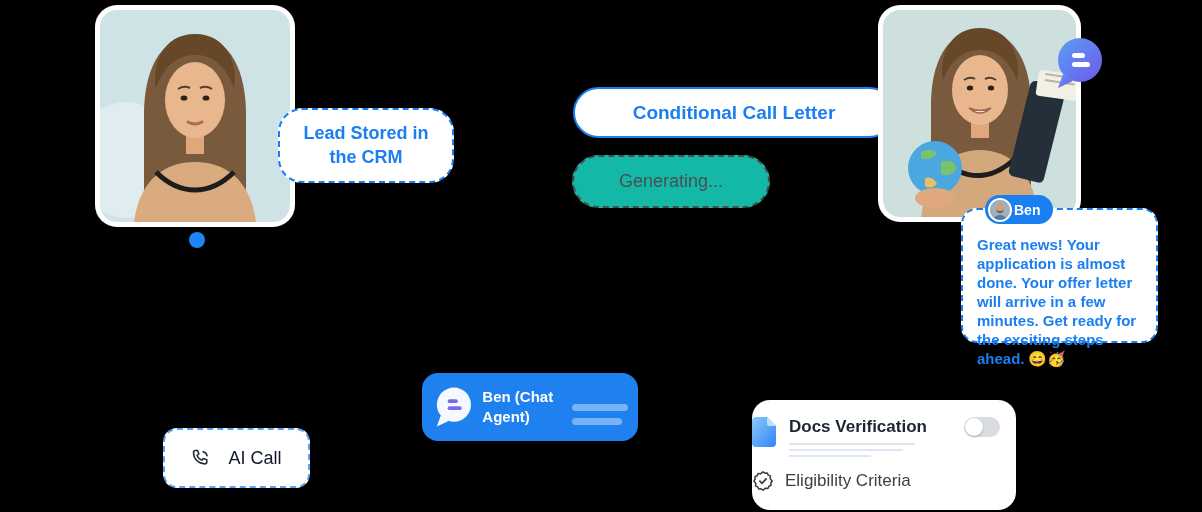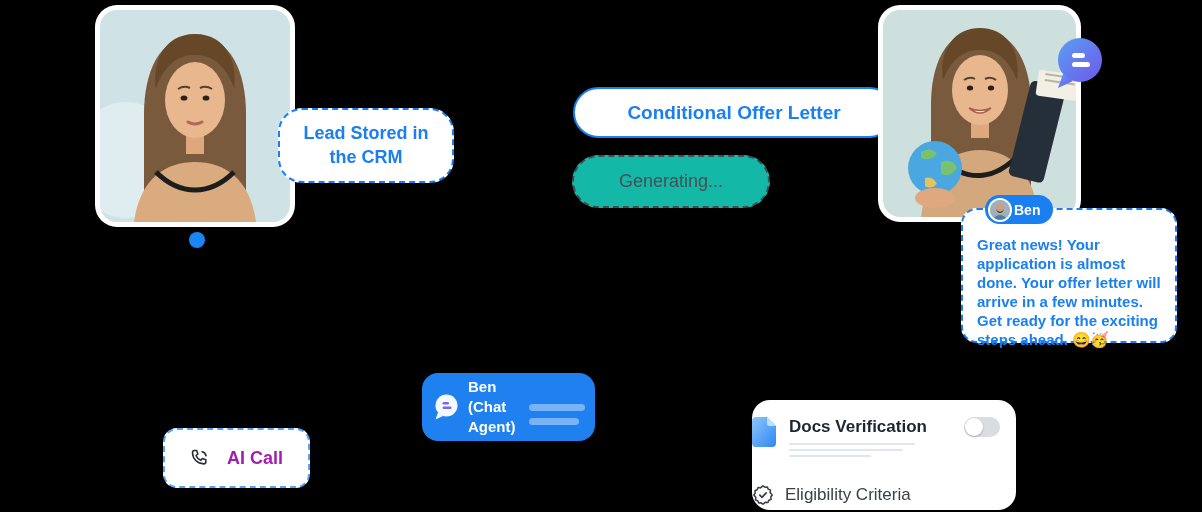--- a/index.html
+++ b/index.html
@@ -50,61 +50,61 @@
   #ben-pill{
     left:985px;top:195px;height:29px;z-index:6;box-sizing:border-box;
     background:#1a7ff0;border-radius:15px;
     display:flex;align-items:center;gap:2px;padding:2px 13px 2px 3px;
   }
   #ben-pill .avatar{width:24px;height:24px;border-radius:50%;border:2px solid #fff;box-sizing:border-box;overflow:hidden;background:#9fb0ba;}
   #ben-pill .name{color:#fff;font-size:14px;font-weight:700;}
 
   
   #message-box{
-    left:961px;top:208px;width:216px;height:135px;box-sizing:border-box;z-index:5;
+    left:961px;top:208px;width:197px;height:135px;box-sizing:border-box;z-index:5;
     background:#fff;border:2px dashed #1a7ff0;border-radius:16px;
     color:#1a7ff0;font-size:15px;font-weight:600;line-height:19px;
     padding:25px 13px 10px 14px;
   }
 
   
   #agent-card{
-    left:422px;top:373px;width:173px;height:68px;box-sizing:border-box;
+    left:422px;top:373px;width:216px;height:68px;box-sizing:border-box;
     background:#1f80f0;border-radius:16px;
     display:flex;align-items:center;gap:9px;padding:0 10px 0 11px;
   }
   #agent-card .label{color:#fff;font-size:15px;font-weight:600;line-height:1.35;width:88px;}
   #agent-card .skeleton{display:flex;flex-direction:column;gap:7px;margin-top:14px;}
   #agent-card .skeleton i{display:block;height:7px;border-radius:4px;background:rgba(255,255,255,.4);}
   #agent-card .skeleton i:nth-child(1){width:56px;}
   #agent-card .skeleton i:nth-child(2){width:50px;}
 
   
   #ai-call{
     left:163px;top:428px;width:147px;height:60px;box-sizing:border-box;
     background:#fff;border:2px dashed #58a3f3;border-radius:14px;
-    color:#a21caf;font-size:18px;font-weight:700;
+    color:#0f172a;font-size:18px;font-weight:400;
     display:flex;align-items:center;justify-content:center;gap:17px;
   }
 
   
   #docs-card{
     left:752px;top:400px;width:264px;height:110px;box-sizing:border-box;
     background:#fff;border-radius:18px;padding:17px 16px 14px 0;
   }
   #docs-card .row1{display:flex;align-items:flex-start;gap:13px;}
   #docs-card .title{font-size:17px;font-weight:700;color:#1d2530;}
   #docs-card .lines{margin-top:6px;display:flex;flex-direction:column;gap:4px;}
   #docs-card .lines i{display:block;height:2px;border-radius:1px;background:#dde6f2;}
   #docs-card .lines i:nth-child(1){width:126px;}
   #docs-card .lines i:nth-child(2){width:114px;}
   #docs-card .lines i:nth-child(3){width:82px;}
   .toggle{margin-left:auto;width:36px;height:20px;border-radius:10px;background:#d9dde1;position:relative;cursor:pointer;}
   .toggle .knob{position:absolute;left:1px;top:1px;width:18px;height:18px;border-radius:50%;background:#fff;box-shadow:0 1px 2px rgba(0,0,0,.25);}
-  #docs-card .row2{display:flex;align-items:center;gap:11px;margin-top:27px;}
+  #docs-card .row2{display:flex;align-items:center;gap:11px;margin-top:13px;}
   #docs-card .row2 .label{font-size:17px;font-weight:500;color:#3a4048;}
 </style>
 </head>
 <body>
 
 <div class="abs photo-card" id="lead-photo-card">
   <svg width="190" height="212" viewBox="0 0 190 212">
     <rect width="190" height="212" fill="#cfe3e7"></rect>
     <ellipse cx="26" cy="150" rx="52" ry="58" fill="#e2eff2" opacity="0.8"></ellipse>
     <path d="M95 26 C58 26 44 64 44 104 L44 212 L146 212 L146 104 C146 64 132 26 95 26 Z" fill="#7a5a3d"></path>
@@ -121,21 +121,21 @@
   </svg>
 </div>
 
 <div class="abs" id="blue-dot"></div>
 
 <div class="abs" id="lead-label">
   <span>Lead Stored in the CRM</span>
 </div>
 
 <div class="abs" id="offer-btn">
-  <span>Conditional Offer Letter</span>
+  <span>Conditional Call Letter</span>
 </div>
 
 <div class="abs" id="generating-pill">
   <span>Generating...</span>
 </div>
 
 <div class="abs photo-card" id="student-photo-card">
   <svg width="193" height="207" viewBox="0 0 193 207">
     <rect width="193" height="207" fill="#cde0de"></rect>
     <path d="M97 20 C62 20 48 56 48 94 L48 207 L148 207 L148 94 C148 56 132 20 97 20 Z" fill="#7a5a3d"></path>

